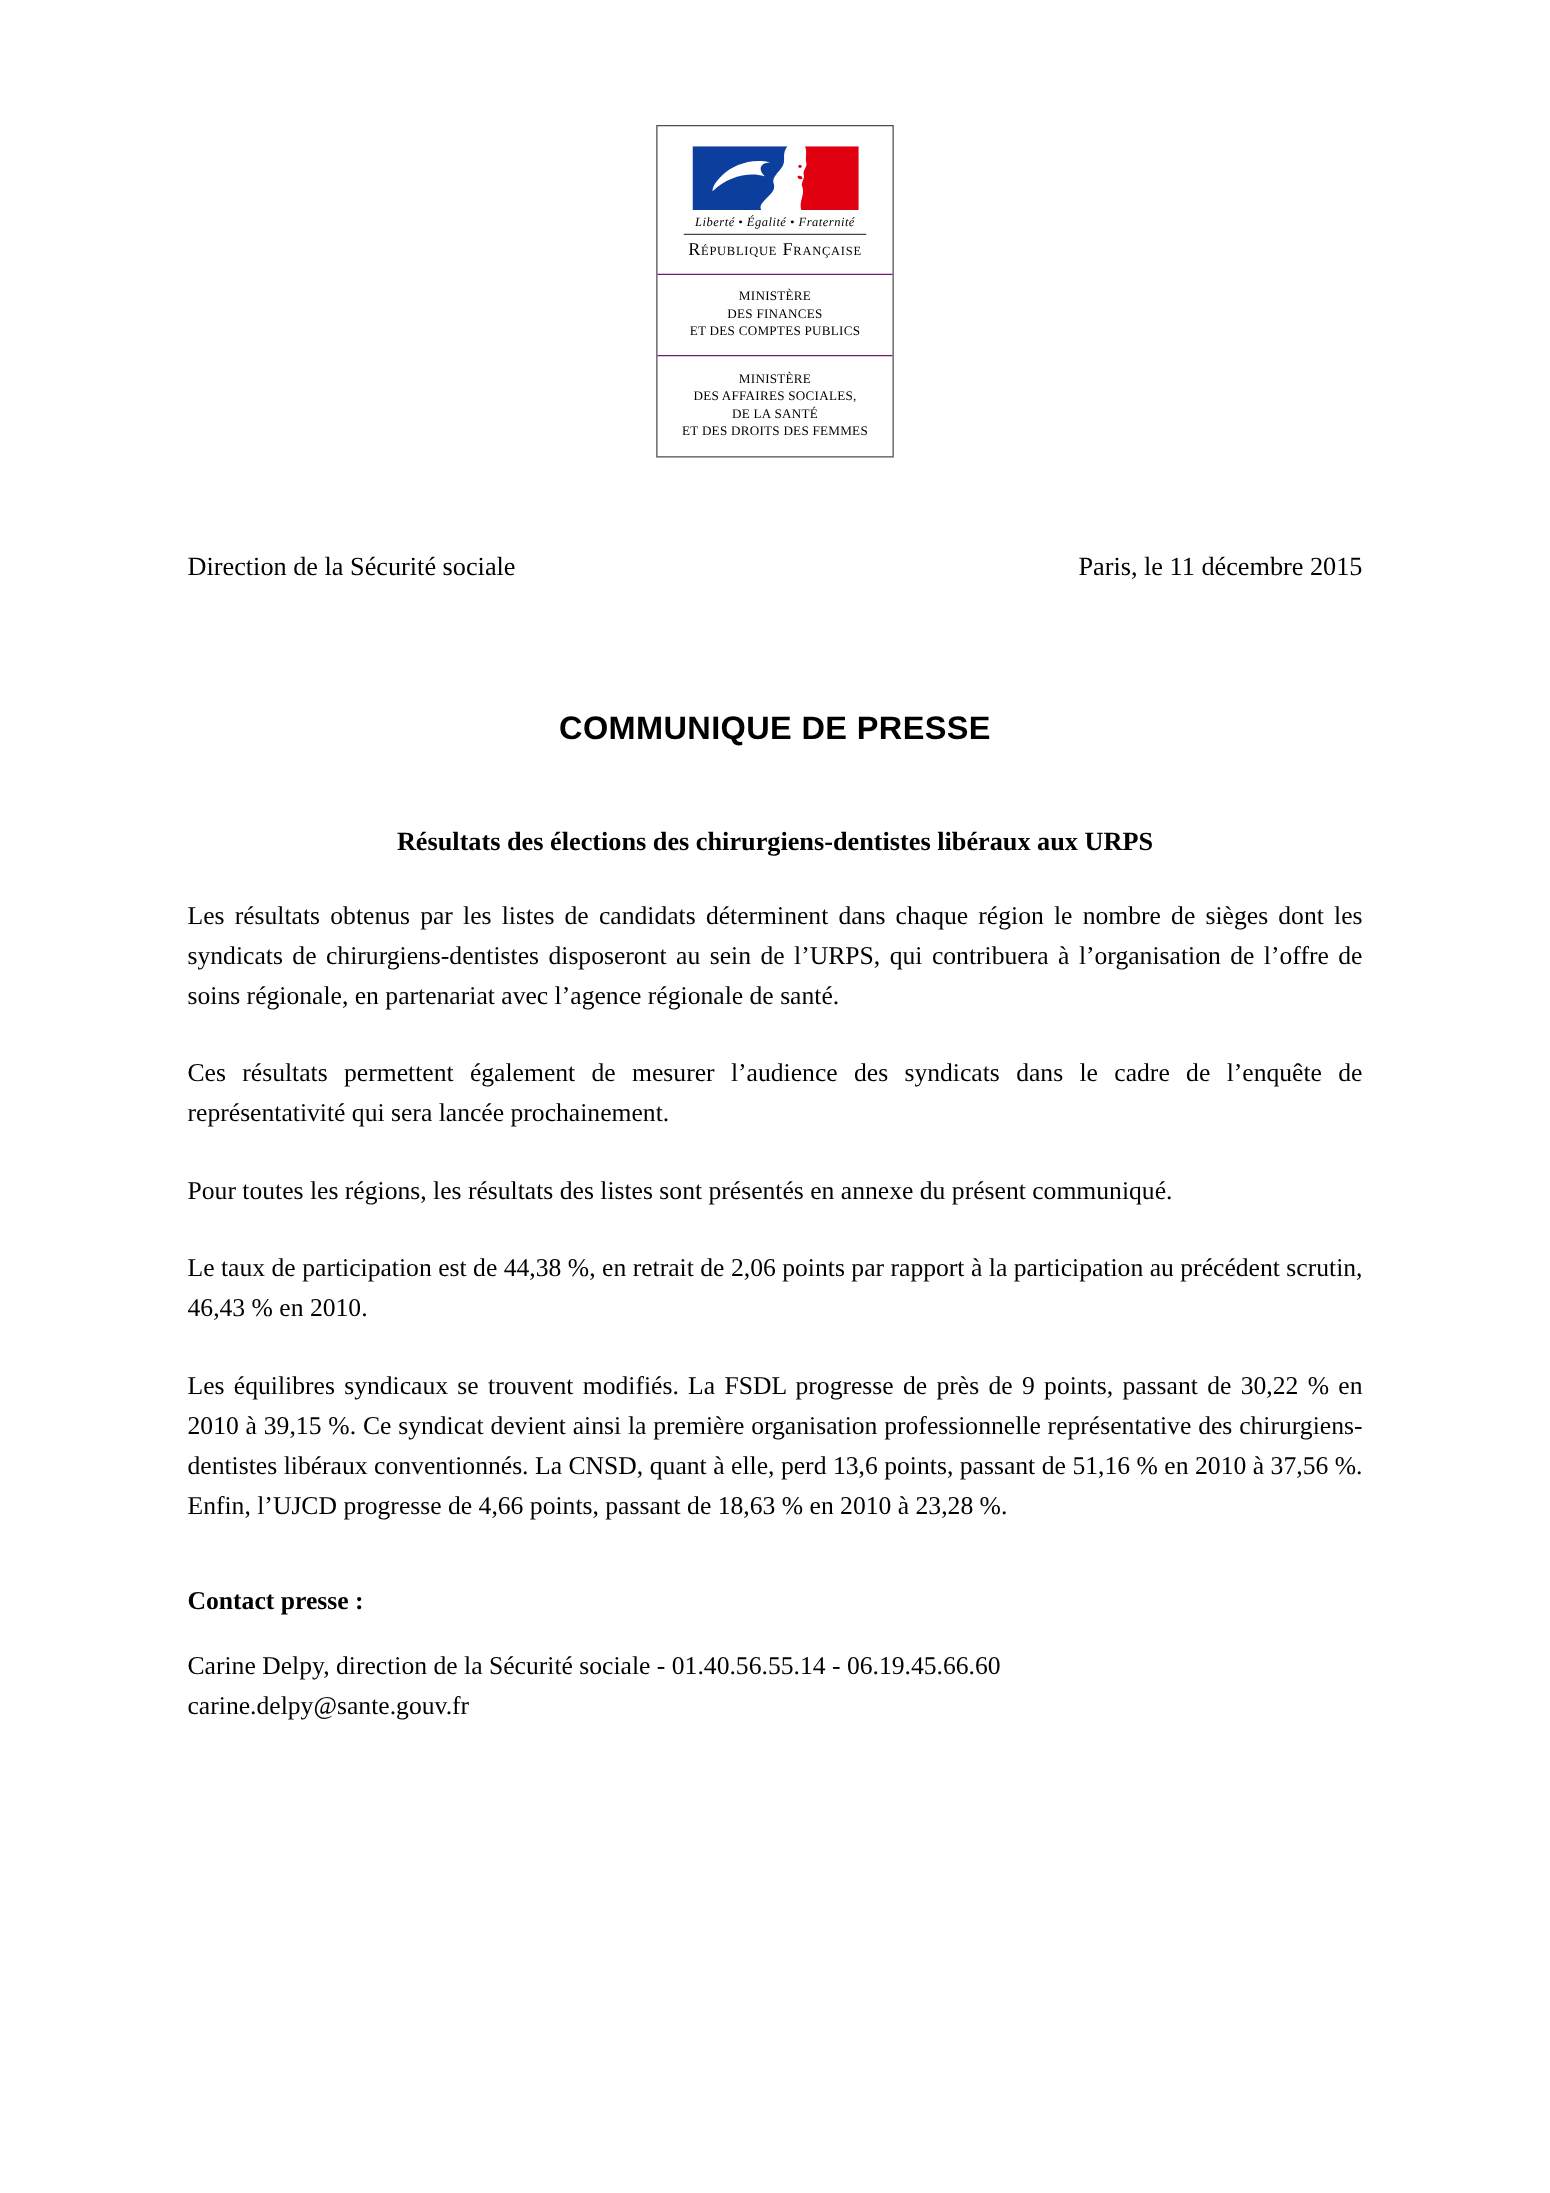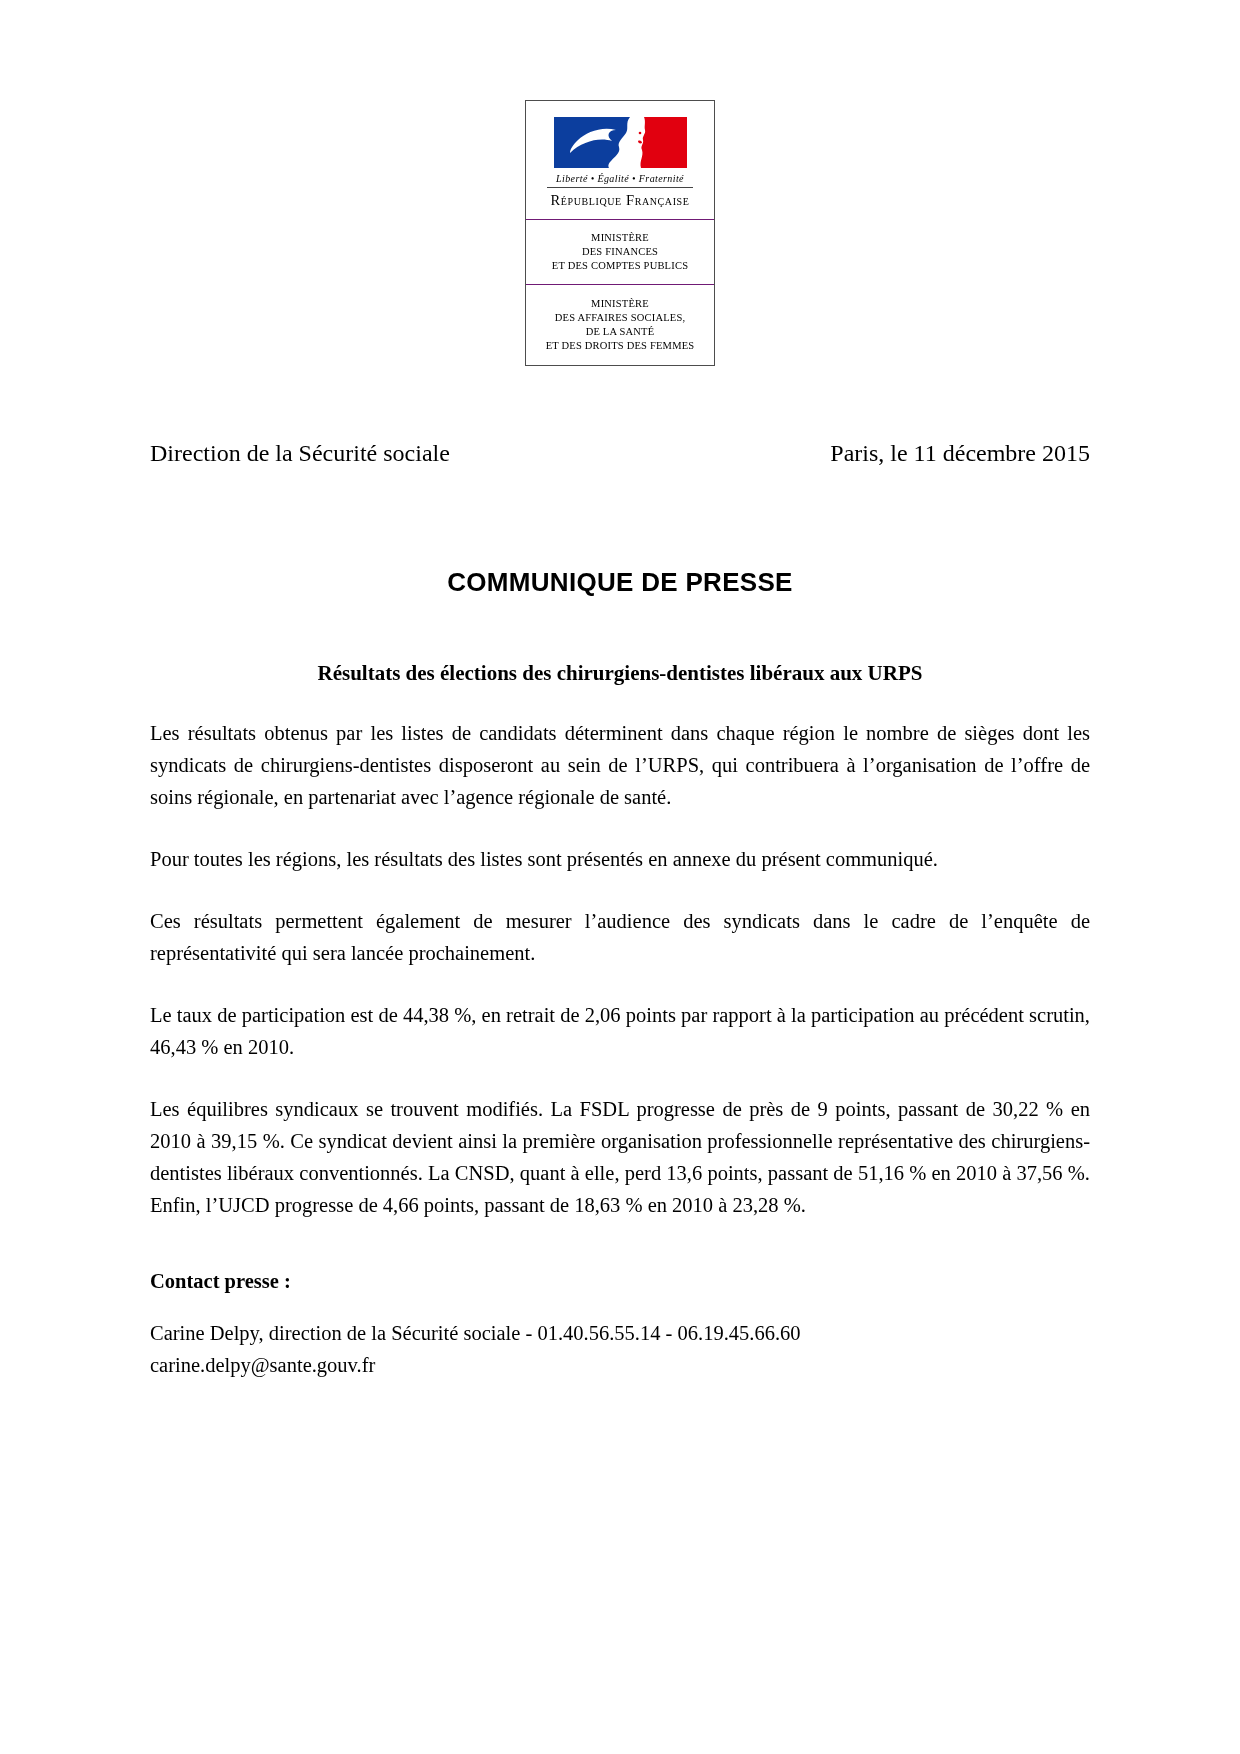--- a/index.html
+++ b/index.html
@@ -42,21 +42,21 @@
     line-height:14px;
     letter-spacing:0.2px;
   }
   .ministry-section.first { padding:11px 2px; }
   .ministry-section.second { padding:12px 2px; }
   
   .header-row {
     display:flex;
     justify-content:space-between;
     margin:74px 150px 0;
-    font-size:24px;
+    font-size:21px;
     line-height:27px;
     text-align:right;
   }
   
   .title {
     text-align:center;
     font-family:"Liberation Sans","DejaVu Sans",sans-serif;
     font-weight:bold;
     font-size:26px;
     line-height:30px;
@@ -123,22 +123,22 @@
   <div class="header-row">
     <span>Direction de la Sécurité sociale</span>
     <span>Paris, le 11 décembre 2015</span>
   </div>
 
   <h1 class="title">COMMUNIQUE DE PRESSE</h1>
 
   <h2 class="subtitle">Résultats des élections des chirurgiens-dentistes libéraux aux URPS</h2>
 
   <p class="body-par">Les résultats obtenus par les listes de candidats déterminent dans chaque région le nombre de sièges dont les syndicats de chirurgiens-dentistes disposeront au sein de l’URPS, qui contribuera à l’organisation de l’offre de soins régionale, en partenariat avec l’agence régionale de santé.</p>
+  <p class="body-par">Ces résultats permettent également de mesurer l’audience des syndicats dans le cadre de l’enquête de représentativité qui sera lancée prochainement.</p>
   <p class="body-par">Pour toutes les régions, les résultats des listes sont présentés en annexe du présent communiqué.</p>
-  <p class="body-par">Ces résultats permettent également de mesurer l’audience des syndicats dans le cadre de l’enquête de représentativité qui sera lancée prochainement.</p>
   <p class="body-par">Le taux de participation est de 44,38 %, en retrait de 2,06 points par rapport à la participation au précédent scrutin, 46,43 % en 2010.</p>
   <p class="body-par">Les équilibres syndicaux se trouvent modifiés. La FSDL progresse de près de 9 points, passant de 30,22 % en 2010 à 39,15 %. Ce syndicat devient ainsi la première organisation professionnelle représentative des chirurgiens-dentistes libéraux conventionnés. La CNSD, quant à elle, perd 13,6 points, passant de 51,16 % en 2010 à 37,56 %. Enfin, l’UJCD progresse de 4,66 points, passant de 18,63 % en 2010 à  23,28 %.</p>
 
   <p class="contact-heading">Contact presse :</p>
   <div class="contact-block">
     <div>Carine Delpy, direction de la Sécurité sociale - 01.40.56.55.14 - 06.19.45.66.60</div>
     <div>carine.delpy@sante.gouv.fr</div>
   </div>
 
 </div>

